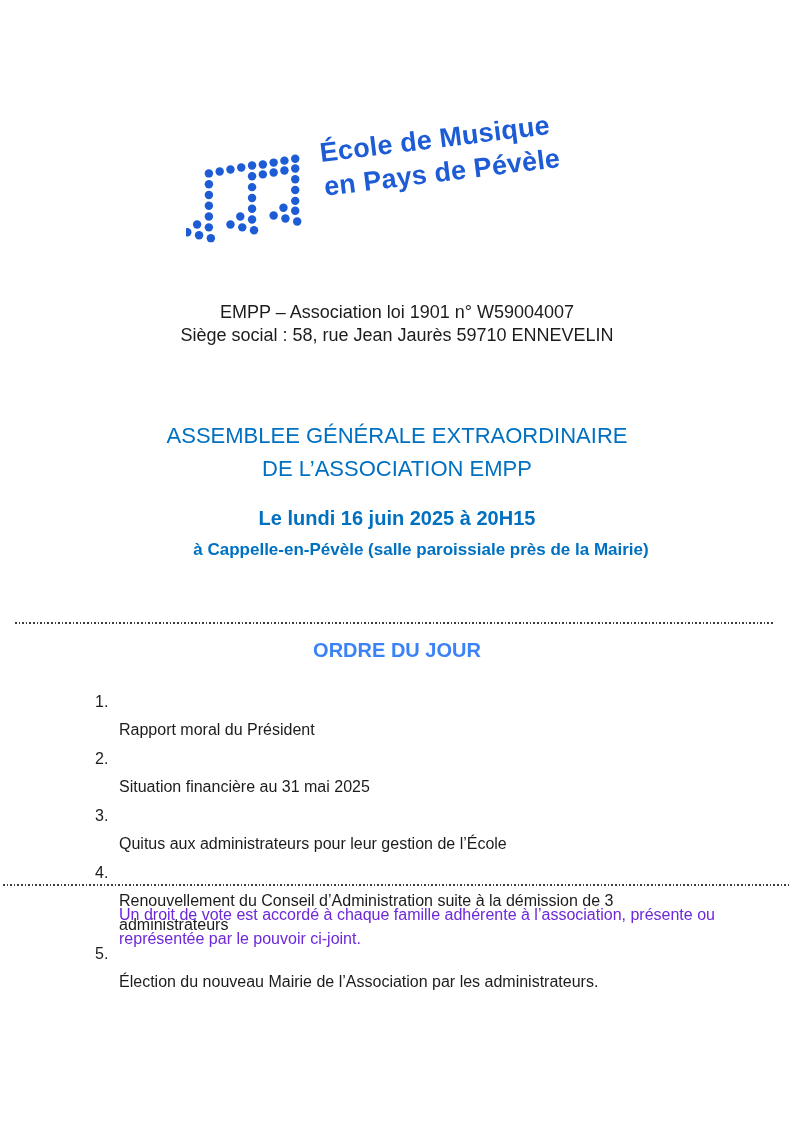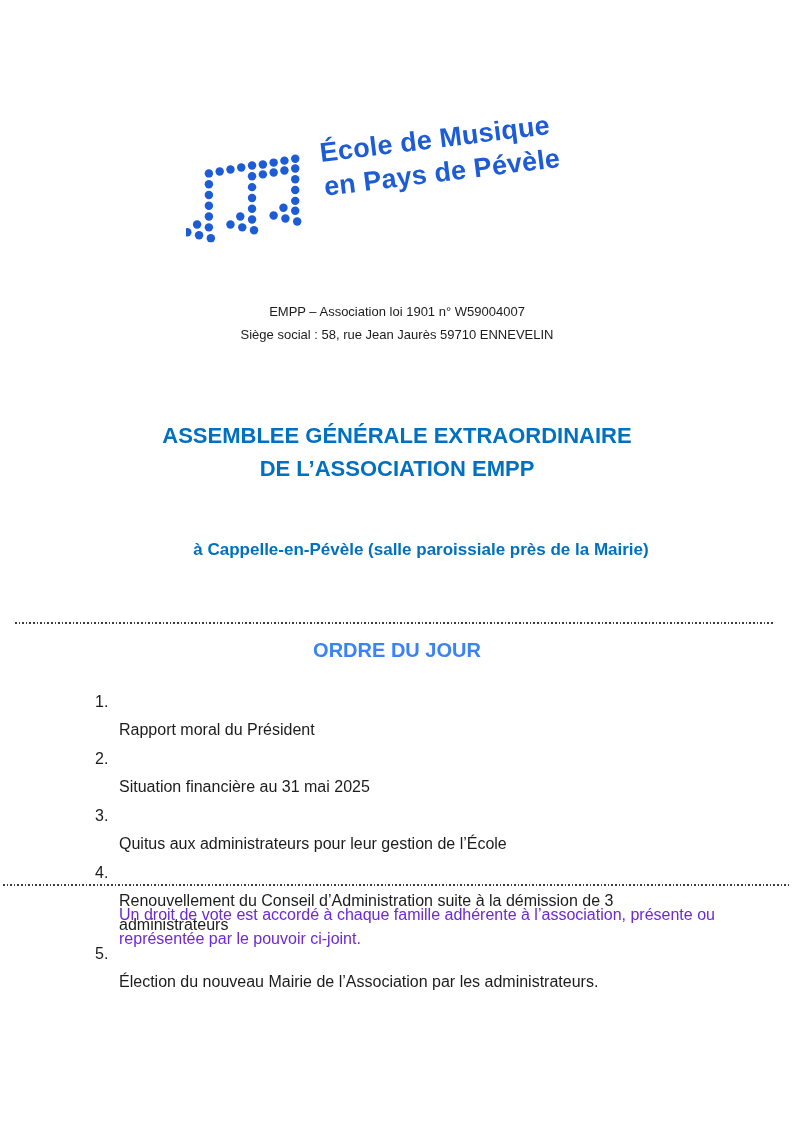--- a/index.html
+++ b/index.html
@@ -14,25 +14,25 @@
   
   .logo-notes{position:absolute;left:186px;top:142px;width:138px;height:104px;}
   .logo-text{
     position:absolute;left:322px;top:136px;width:290px;
     transform:rotate(-7deg);transform-origin:0 50%;
     color:#1d5cd5;font-size:27px;font-weight:600;line-height:34px;
     letter-spacing:0.2px;white-space:nowrap;
   }
   
   .addr{position:absolute;top:301px;left:0;width:100%;text-align:center;
-        font-size:13px;line-height:22.5px;color:#1c1c1c;}
+        font-size:18px;line-height:22.5px;color:#1c1c1c;}
   .addr a{color:#0563C1;text-decoration:underline;cursor:pointer;}
   
   .main-title{position:absolute;top:419px;left:0;width:100%;text-align:center;
-        color:#0070C0;font-size:22px;font-weight:700;line-height:33px;}
+        color:#0070C0;font-size:22px;font-weight:400;line-height:33px;}
   .date-line{position:absolute;top:507px;left:0;width:100%;text-align:center;
         color:#0070C0;font-size:20px;font-weight:700;}
   .loc-line{position:absolute;top:540px;left:0;width:100%;text-align:center;
         color:#0070C0;font-size:17px;font-weight:700;padding-left:24px;}
   
   .dotted{position:absolute;height:2px;
         background:repeating-linear-gradient(90deg,#3c3c3c 0 1.6px,transparent 1.6px 3.6px);}
   .sep1{top:622px;left:15px;width:758px;}
   .sep2{top:884px;left:3px;width:788px;}
   
@@ -114,20 +114,21 @@
   <div class="addr">
     <div>EMPP – Association loi 1901 n° W59004007</div>
     <div>Siège social : 58, rue Jean Jaurès 59710 ENNEVELIN</div>
   </div>
 
   <div class="main-title">
     <div>ASSEMBLEE GÉNÉRALE EXTRAORDINAIRE</div>
     <div>DE L’ASSOCIATION EMPP</div>
   </div>
 
+  <div class="date-line">Le lundi 16 juin 2025 à 20H15</div>
   <div class="loc-line">à Cappelle-en-Pévèle (salle paroissiale près de la Mairie)</div>
 
   <div class="dotted sep1"></div>
 
   <div class="ordre">ORDRE DU JOUR</div>
 
   <ol class="agenda-list">
     <li class="agenda-item">
       <span class="agenda-num">1.</span>
       <span class="agenda-text">Rapport moral du Président</span>

